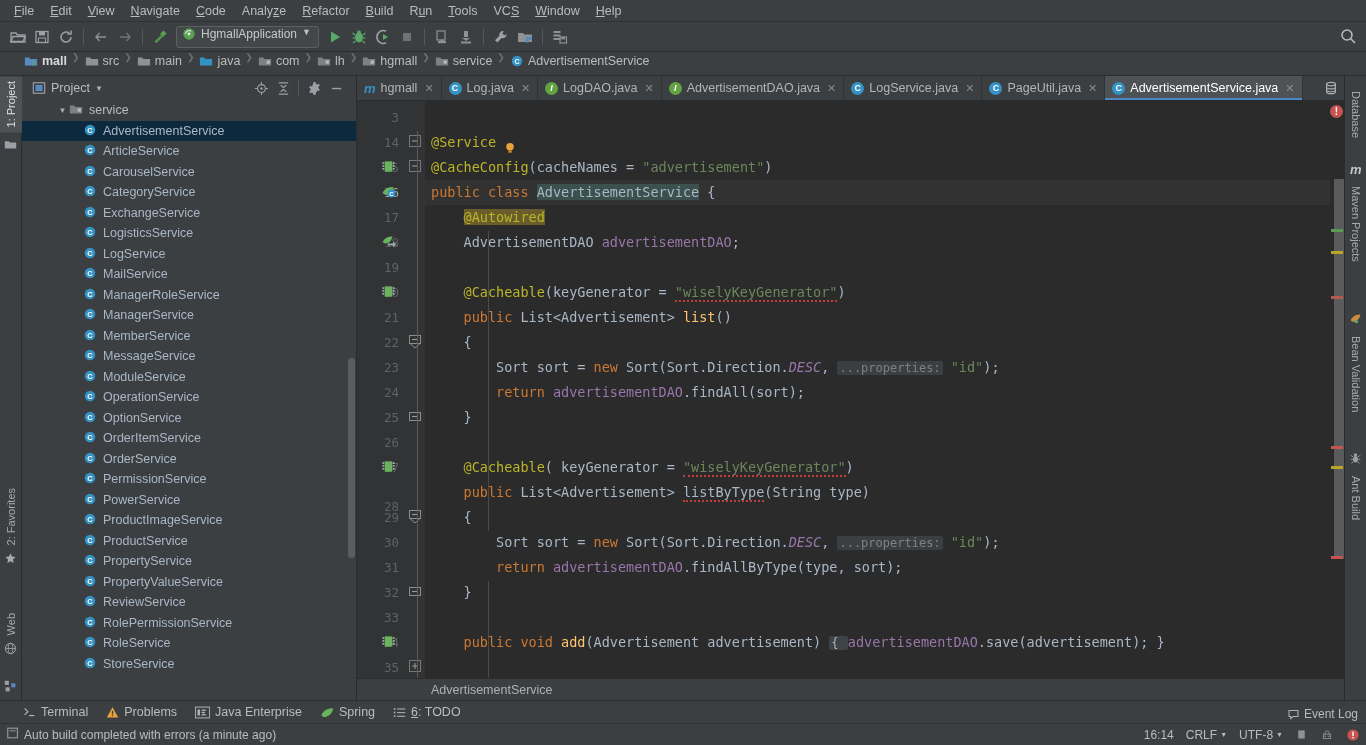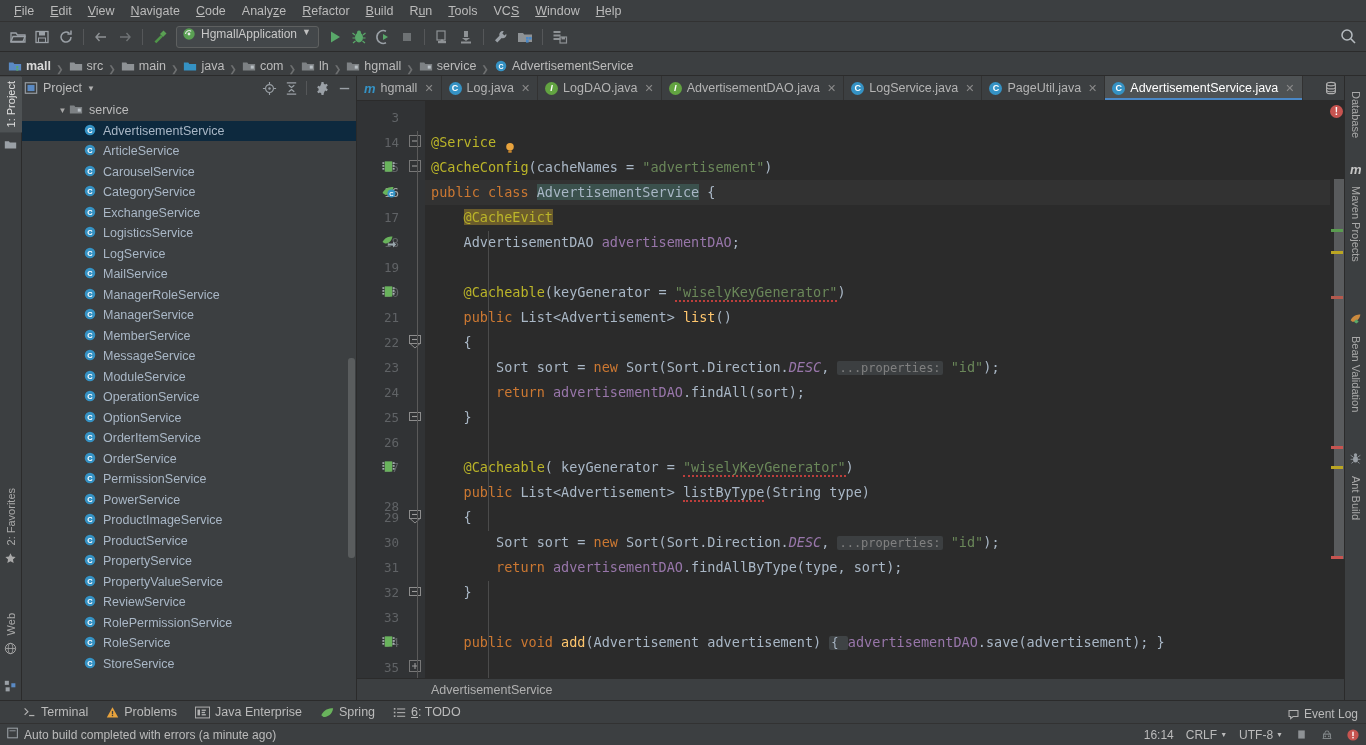--- a/index.html
+++ b/index.html
@@ -39,22 +39,22 @@
   .runcfg {
     display: flex; align-items: flex-start; gap: 5px;
     height: 22px; padding: 0 7px 0 5px; margin: 0 4px;
     border: 1px solid #5e6060; border-radius: 3px; background: #43474a;
     color: #c8c8c8; font-size: 12px; white-space: nowrap;
   }
   .searchbtn { margin-left: auto; }
 
   
   .navbar {
-    height: 24px; background: #3c3f41; display: flex; align-items: flex-end;
-    padding-left: 4px; border-bottom: 1px solid #2b2b2b;
+    height: 24px; background: #3c3f41; display: flex; align-items: flex-start;
+    padding-left: 20px; border-bottom: 1px solid #2b2b2b;
   }
   .crumb {
     display: flex; align-items: center; gap: 4px;
     padding: 2px 4px 2px 4px; font-size: 12.5px; color: #bbbbbb;
     white-space: nowrap; cursor: default;
   }
   .crumb.bold { font-weight: bold; color: #d8d8d8; }
   .crumb-sep {
     color: #6d6f70; font-size: 13px; margin: 0 1px; padding-bottom:1px;
   }
@@ -80,21 +80,21 @@
     width: 22px; background: #3c3f41; border-left: 1px solid #2b2b2b;
     position: relative; flex-shrink: 0;
   }
 
   
   .projpanel {
     width: 335px; background: #3c3f41; display: flex; flex-direction: column;
     border-right: 1px solid #2b2b2b; flex-shrink: 0;
   }
   .projhdr {
-    height: 24px; display: flex; align-items: center; padding: 0 2px;
+    height: 24px; display: flex; align-items: center; padding: 0 10px;
     background: #3c3f41; flex-shrink: 0;
   }
   .projhdr .title {
     display: flex; align-items: center; gap: 5px; font-size: 12.5px;
     color: #bbbbbb; cursor: default;
   }
   .projhdr .acts { margin-left: auto; display: flex; align-items: center; gap: 2px; }
   .projhdr .acts .ib {
     width: 20px; height: 20px; display: flex; align-items: center;
     justify-content: center; border-radius: 2px;
@@ -949,21 +949,21 @@
                 <rect x="0.5" y="0.5" width="11" height="11" fill="none" stroke="#777" stroke-width="1"></rect>
                 <path d="M3 6h6M6 3v6" stroke="#999" stroke-width="1.1"></path>
               </svg></div>
             <div style="position: absolute; right: 7px; top: 30px; width: 1px; bottom: 0px; background: rgb(90, 90, 90);"></div>
           </div>
         <div class="codearea" id="codearea">
             <div class="cline"></div>
             <div class="cline"><span class="an">@Service</span></div>
             <div class="cline"><span class="an">@CacheConfig</span><span class="t">(cacheNames = </span><span class="s">"advertisement"</span><span class="t">)</span></div>
             <div class="cline cur"><span class="k">public class </span><span class="hl-sel">AdvertisementService</span><span class="t"> {</span></div>
-            <div class="cline">    <span class="an hl-warn">@CacheEvict</span></div>
+            <div class="cline">    <span class="an hl-warn">@Autowired</span></div>
             <div class="cline">    <span class="t">AdvertisementDAO </span><span class="f">advertisementDAO</span><span class="t">;</span></div>
             <div class="cline"></div>
             <div class="cline">    <span class="an">@Cacheable</span><span class="t">(keyGenerator = </span><span class="s wavy">"wiselyKeyGenerator"</span><span class="t">)</span></div>
             <div class="cline">    <span class="k">public </span><span class="t">List&lt;Advertisement&gt; </span><span class="m">list</span><span class="t">()</span></div>
             <div class="cline">    <span class="t">{</span></div>
             <div class="cline">        <span class="t">Sort sort = </span><span class="k">new </span><span class="t">Sort(Sort.Direction.</span><span class="st">DESC</span><span class="t">, </span><span class="hint">...properties:</span><span class="t"> </span><span class="s">"id"</span><span class="t">);</span></div>
             <div class="cline">        <span class="k">return </span><span class="f">advertisementDAO</span><span class="t">.findAll(sort);</span></div>
             <div class="cline">    <span class="t">}</span></div>
             <div class="cline"></div>
             <div class="cline">    <span class="an">@Cacheable</span><span class="t">( keyGenerator = </span><span class="s wavy">"wiselyKeyGenerator"</span><span class="t">)</span></div>

